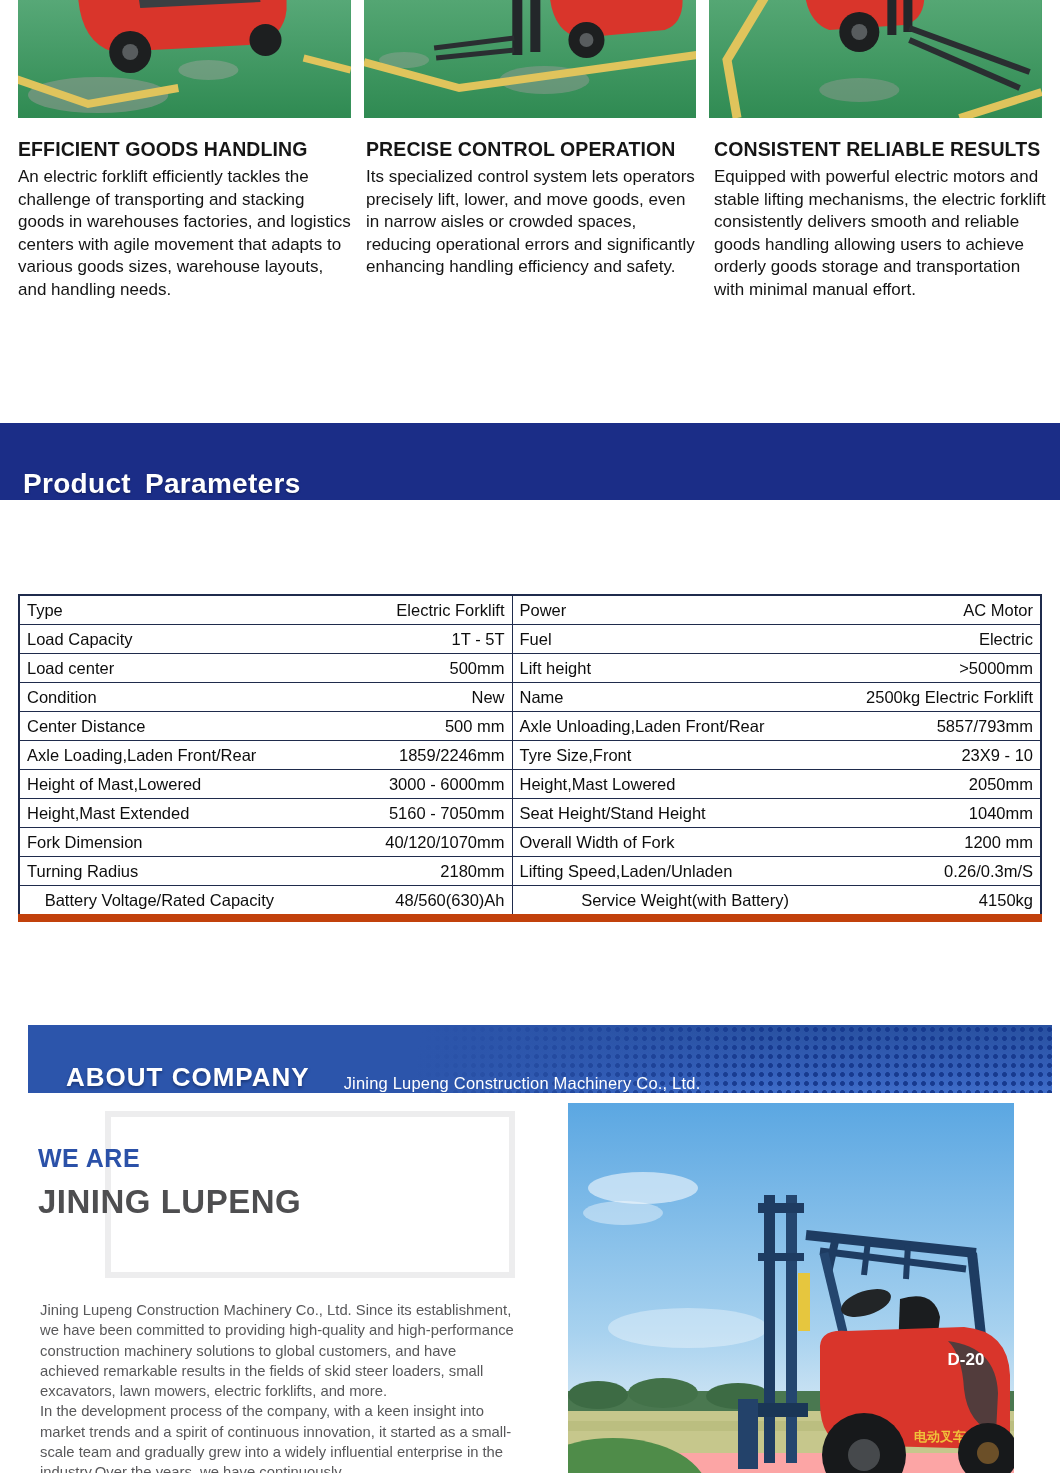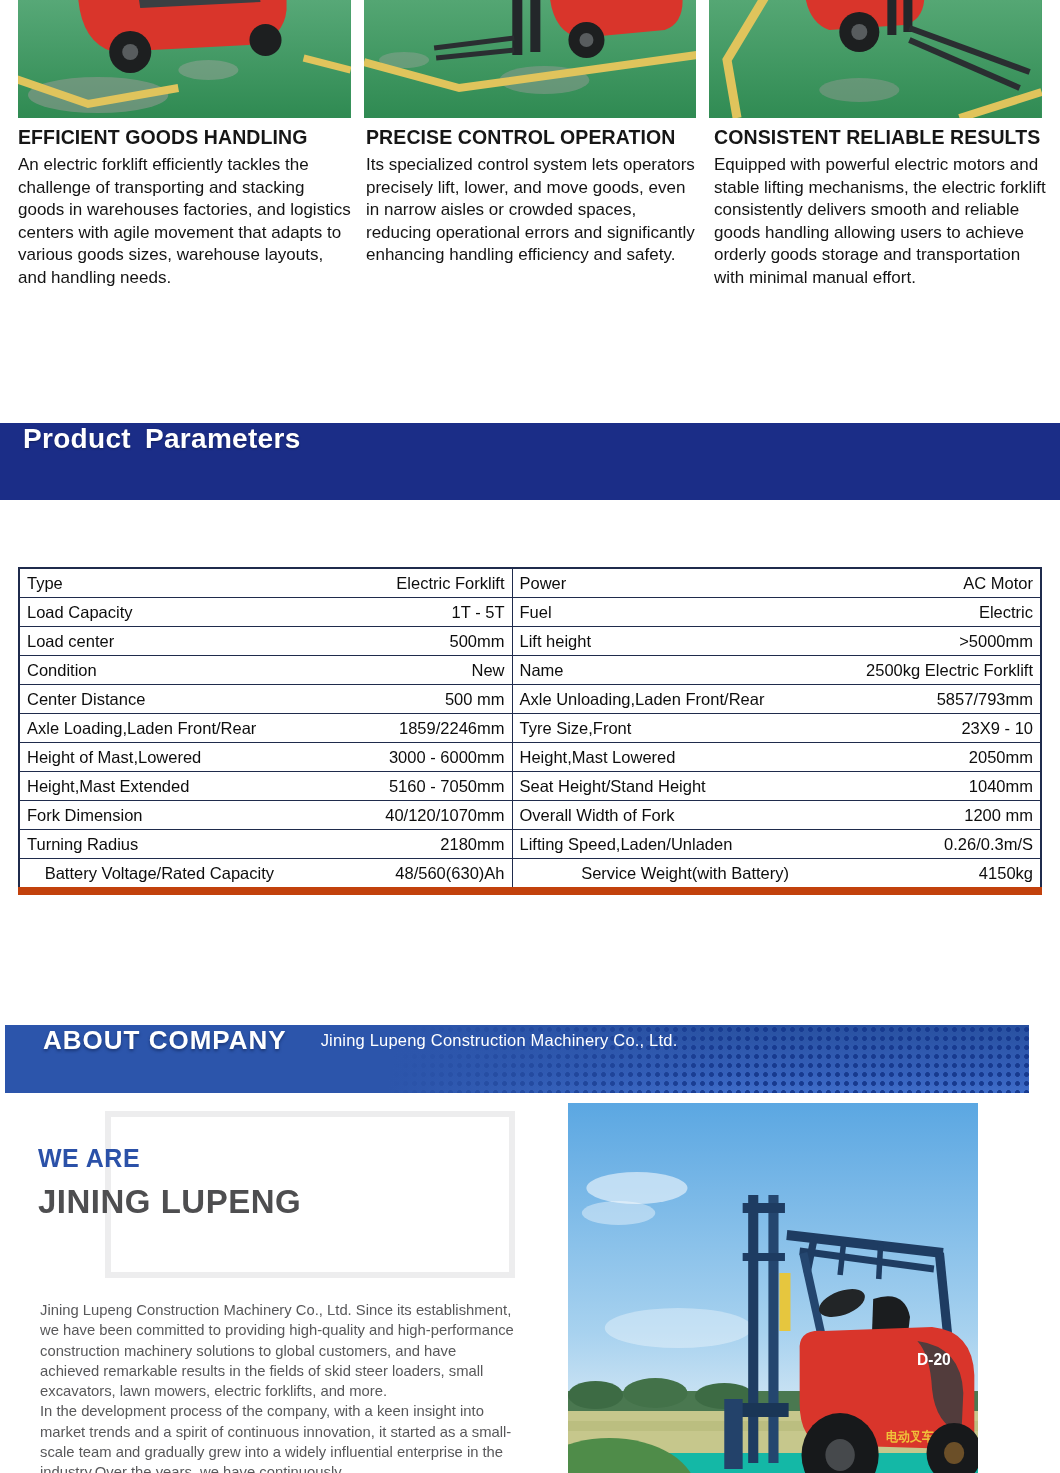--- a/index.html
+++ b/index.html
@@ -7,59 +7,59 @@
   .page{position:relative;width:1060px;height:1473px;margin:0 auto;background:#fff;overflow:hidden;}
 
   
   .photos-row{position:absolute;left:18px;top:0;width:1024px;height:118px;display:flex;gap:13px;}
   .photo{flex:1 1 0;height:118px;overflow:hidden;background:#3f9a63;}
   .photo svg{display:block;width:100%;height:100%;}
 
   
   .features-row{position:absolute;left:18px;top:126px;width:1030px;display:flex;gap:14px;}
   .feature{flex:1 1 0;}
-  .feature h3{margin:0 0 5px 0;font-size:19.5px;font-weight:bold;color:#161616;letter-spacing:0.1px;}
+  .feature h3{margin:12px 0 5px 0;font-size:19.5px;font-weight:bold;color:#161616;letter-spacing:0.1px;}
   .feature p{margin:0;font-size:17px;line-height:1.33;color:#141414;}
 
   
-  .banner-params{position:absolute;left:0;top:423px;width:1060px;height:77px;background:#1b2d87;display:flex;align-items:flex-start;}
+  .banner-params{position:absolute;left:0;top:423px;width:1060px;height:77px;background:#1b2d87;display:flex;align-items:flex-end;}
   .banner-params .title{color:#ffffff;font-size:28px;font-weight:600;padding-left:23px;word-spacing:6px;letter-spacing:0.3px;text-shadow:0 1px 2px rgba(0,0,0,0.35);}
 
   
-  .params-table{position:absolute;left:18px;top:567px;width:1022px;border-collapse:collapse;table-layout:fixed;}
+  .params-table{position:absolute;left:18px;top:594px;width:1022px;border-collapse:collapse;table-layout:fixed;}
   .params-table td{border:1px solid #1f2b4c;border-left:none;border-right:none;height:28px;font-size:16.5px;color:#0d0d0d;padding:0 7px;white-space:nowrap;overflow:hidden;}
   .params-table tr td:first-child{border-left:2px solid #1f2b4c;}
   .params-table tr td:last-child{border-right:2px solid #1f2b4c;}
   .params-table tr:first-child td{border-top:2px solid #1f2b4c;}
   .params-table tr:last-child td{border-bottom:8px solid #c2410c;text-align:right;}
   .params-table td.cell-value{text-align:right;}
   .params-table td.mid{border-left:1px solid #1f2b4c;}
 
   
-  .banner-about{position:absolute;left:5px;top:1025px;width:1024px;height:68px;
+  .banner-about{position:absolute;left:28px;top:1025px;width:1024px;height:68px;
     background-image:
       linear-gradient(100deg, #2c55ab 0%, #2c55ab 38%, rgba(44,85,171,0) 72%),
       radial-gradient(circle, #173a8f 2.1px, rgba(23,58,143,0) 2.8px),
       linear-gradient(180deg, #28509f 0%, #3560ba 70%, #3f6dca 100%);
     background-size:auto, 9px 9px, auto;
-    display:flex;align-items:flex-start;}
+    display:flex;align-items:flex-end;}
   .banner-about .about-title{color:#fff;font-size:26px;font-weight:800;letter-spacing:1px;margin-left:38px;text-shadow:0 2px 3px rgba(10,25,70,0.5);}
   .banner-about .about-subtitle{color:#fff;font-size:16.5px;font-weight:500;margin-left:34px;margin-top:6px;letter-spacing:0.2px;}
 
   
   .about-frame{position:absolute;left:105px;top:1111px;width:398px;height:155px;border:6px solid #ededee;background:#fff;}
   .headline{position:absolute;left:38px;top:1146px;line-height:1.0;}
   .headline .line1{font-size:25px;font-weight:800;color:#2b51a8;letter-spacing:0.5px;}
   .headline .line2{font-size:33px;font-weight:800;color:#4e4e50;letter-spacing:0.5px;margin-top:14px;}
 
   .about-text{position:absolute;left:40px;top:1300px;width:478px;font-size:14.8px;line-height:1.37;color:#58585a;}
   .about-text p{margin:0;}
 
   
-  .about-image{position:absolute;left:568px;top:1103px;width:410px;height:370px;overflow:hidden;background:#14b8a6;text-decoration:underline;}
+  .about-image{position:absolute;left:568px;top:1103px;width:446px;height:370px;overflow:hidden;background:#fca5a5;text-decoration:underline;}
   .about-image svg{display:block;width:100%;height:500px;}
 </style>
 </head>
 <body>
 
 <div class="page">
 
   <div class="photos-row">
     <div class="photo">
       <svg viewBox="0 0 332 118" preserveAspectRatio="none">

